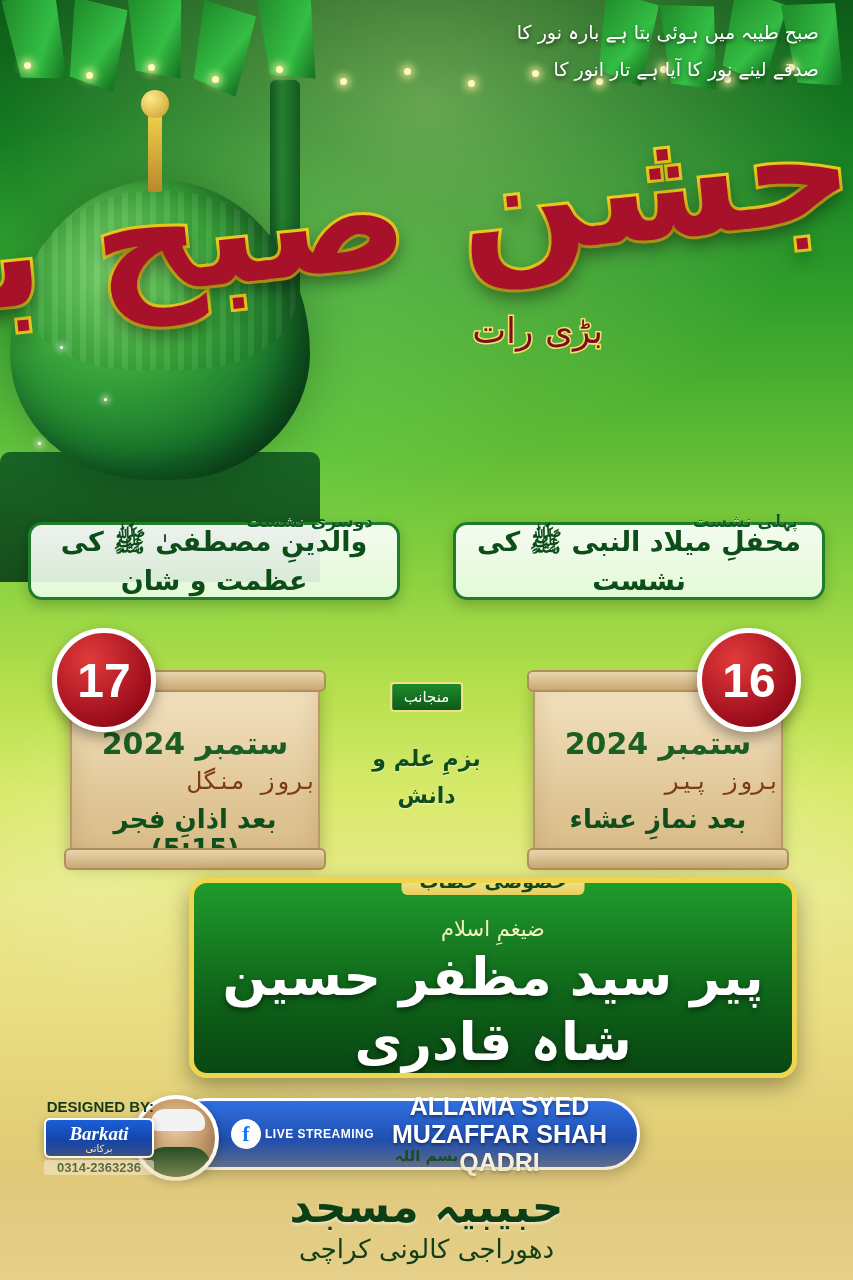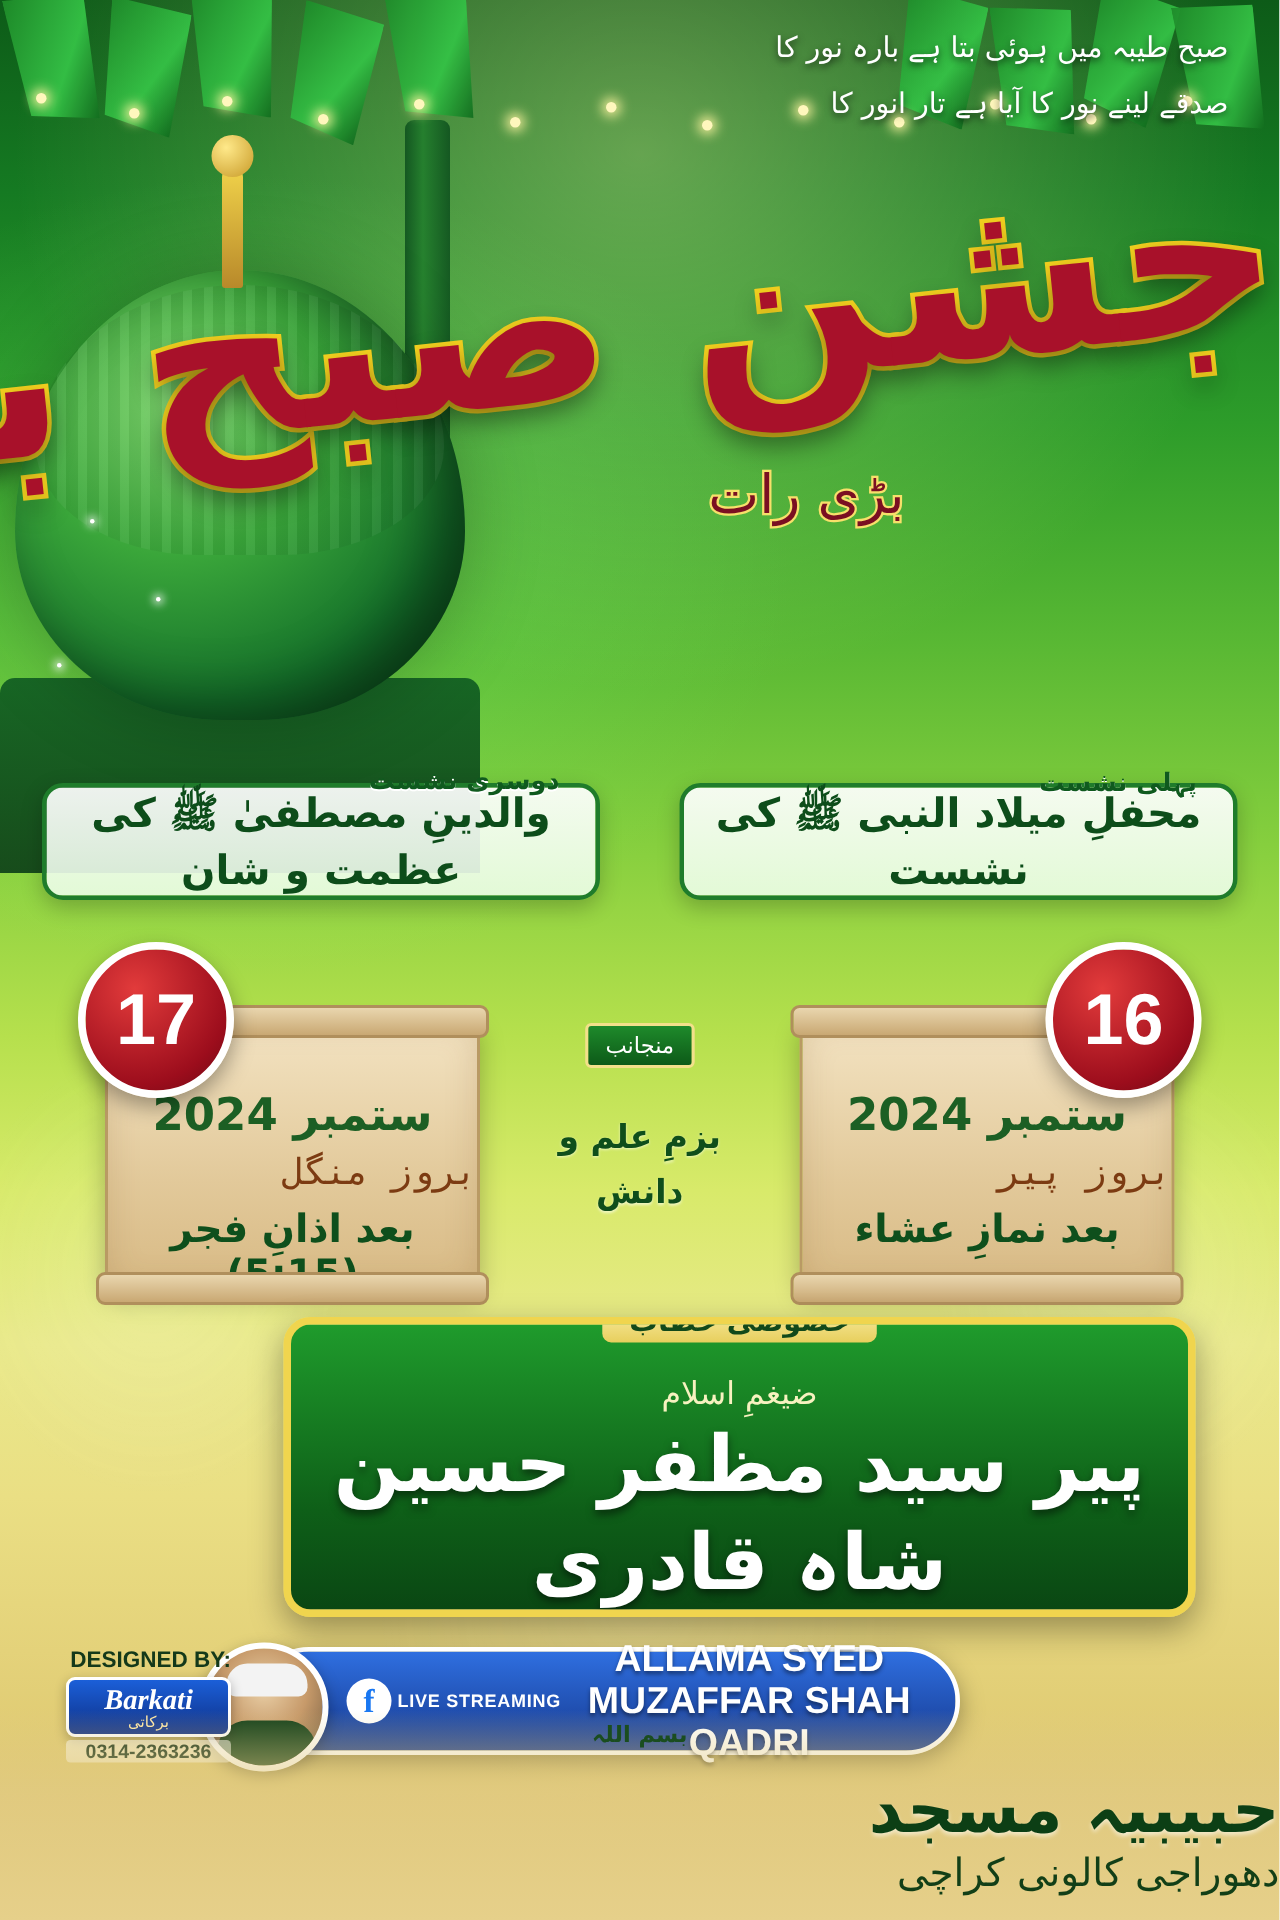--- a/index.html
+++ b/index.html
@@ -337,21 +337,21 @@
   .designer-phone {
     margin-top: 2px;
     font-family: "Liberation Sans", sans-serif;
     font-size: 13px; font-weight: bold; color: #0f2d18;
     background: rgba(255,255,255,.55); border-radius: 3px;
   }
 
   
   .venue {
     position: absolute; left: 0; right: 0; bottom: 16px;
-    direction: rtl; text-align: right;
+    direction: rtl; text-align: center;
   }
   .venue-crest {
     position: absolute; left: 50%; transform: translateX(-50%);
     top: -34px;
     font-family: "DejaVu Sans", sans-serif;
     font-size: 15px; color: #1a4d1f; font-weight: bold;
   }
   .venue-name {
     font-family: "DejaVu Sans", sans-serif;
     font-size: 44px; font-weight: bold; color: #0c3f15;

